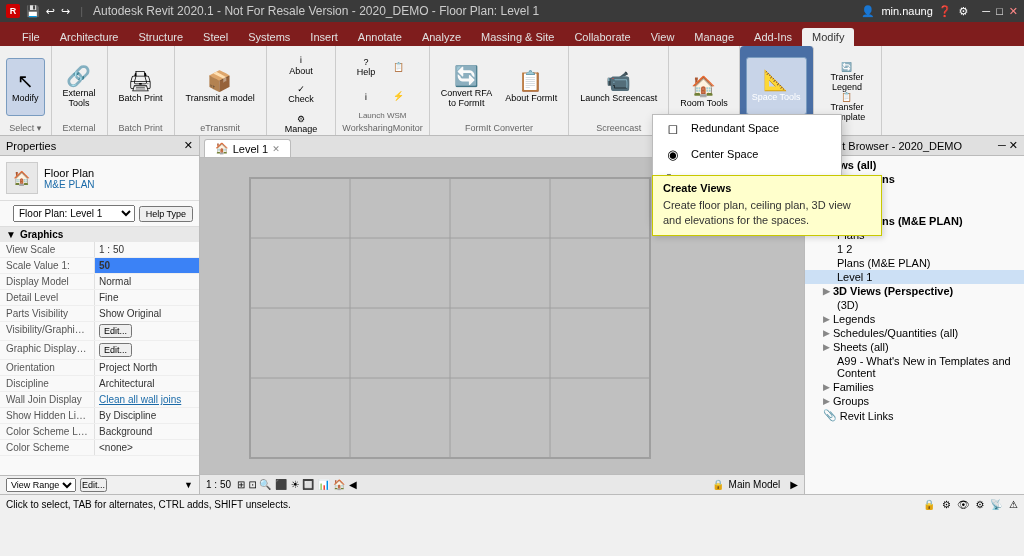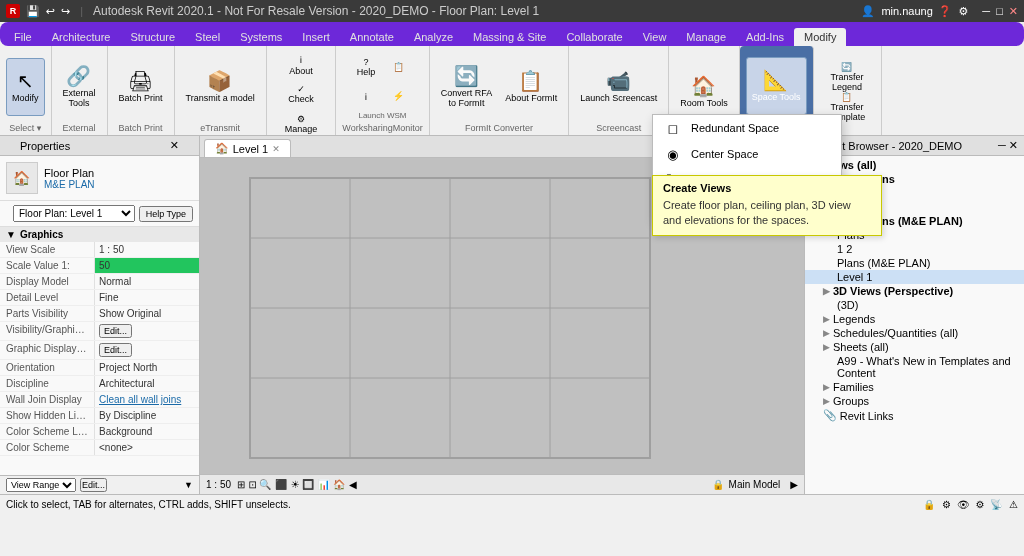--- a/index.html
+++ b/index.html
@@ -15,26 +15,25 @@
       justify-content: space-between;
       padding: 0 6px;
       font-size: 11px;
     }
     #title-bar .left { display: flex; align-items: center; gap: 6px; }
     #title-bar .logo { width: 14px; height: 14px; background: #c00; border-radius: 2px; display: flex; align-items: center; justify-content: center; color: white; font-size: 9px; font-weight: bold; }
     #title-bar .user-area { display: flex; align-items: center; gap: 6px; }
 
     
     #ribbon-tabs {
-      background: #6d28d9;
+      background: #7f1d1d;
       height: 24px;
       display: flex;
       align-items: flex-end;
-      padding: 0 4px;
-      border-radius: 8px;
+      padding: 0 12px;
     }
     .ribbon-tab {
       padding: 3px 10px;
       font-size: 11px;
       color: #e0e0e0;
       cursor: pointer;
       border-radius: 3px 3px 0 0;
       background: transparent;
     }
     .ribbon-tab.active {
@@ -121,21 +120,21 @@
       width: 200px;
       background: #f9f9f9;
       border-right: 1px solid #bbb;
       display: flex;
       flex-direction: column;
       font-size: 11px;
       overflow: hidden;
     }
     #properties-header {
       background: #e0e0e0;
-      padding: 3px 20px;
+      padding: 3px 6px;
       display: flex;
       align-items: center;
       justify-content: space-between;
       border-bottom: 1px solid #bbb;
       font-size: 11px;
     }
     #properties-type {
       display: flex;
       align-items: center;
       gap: 6px;
@@ -201,23 +200,24 @@
     .prop-value {
       flex: 1;
       padding: 2px 4px;
       font-size: 10px;
       color: #333;
       overflow: hidden;
       text-overflow: ellipsis;
       white-space: nowrap;
     }
     .prop-value.editable {
-      background: #22c55e;
+      background: #3b82f6;
       border: none;
       cursor: text;
+      font-weight: bold;
     }
     .prop-value.link { color: #1a6aa8; text-decoration: underline; cursor: pointer; }
     .prop-value button {
       font-size: 9px;
       padding: 0 3px;
       cursor: pointer;
     }
 
     
     #view-area {

